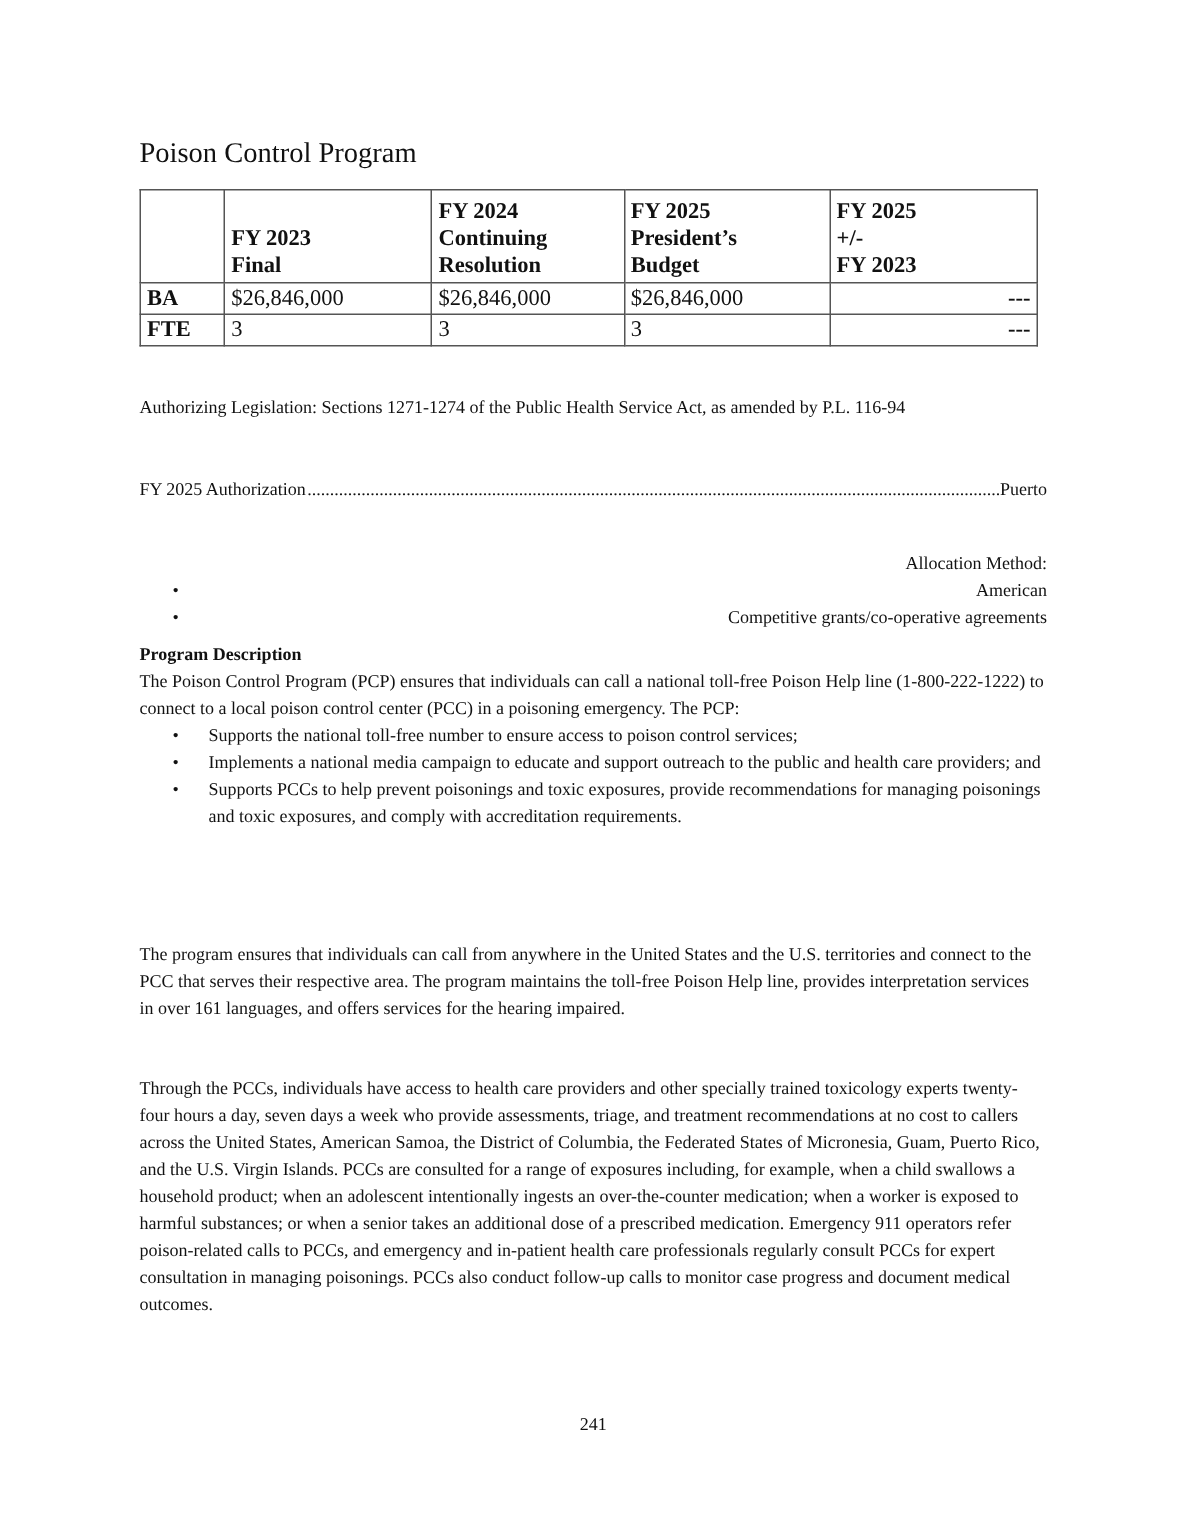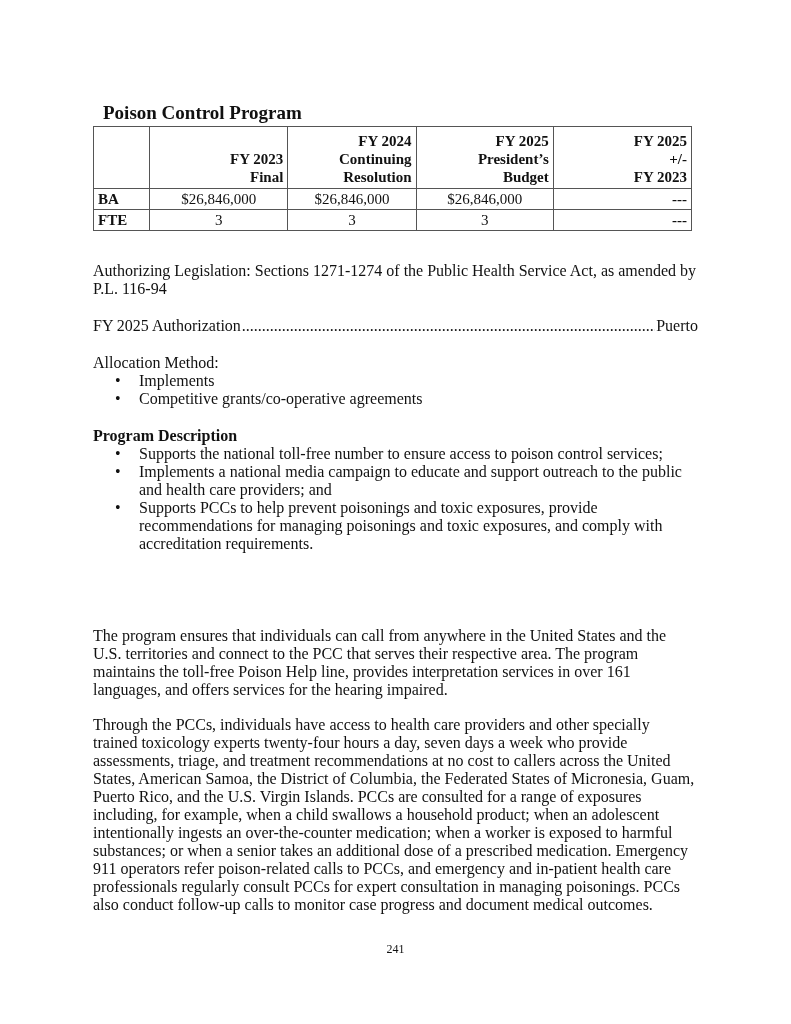--- a/index.html
+++ b/index.html
@@ -4,38 +4,38 @@
   <style>
     html, body { margin: 0; padding: 0; background: #ffffff; }
     body {
       width: 791px; height: 1024px; position: relative; overflow: hidden;
       font-family: "Liberation Serif", "DejaVu Serif", serif;
       color: #111111;
     }
     .page { position: absolute; left: 93px; top: 0; width: 605px; }
     .title {
       position: absolute; top: 92px; left: 0;
-      font-weight: bold; font-size: 19px; margin: 10px; white-space: nowrap;
+      font-weight: normal; font-size: 19px; margin: 0; white-space: nowrap;
     }
     table.budget {
       position: absolute; top: 126px; left: 0;
       border-collapse: collapse; font-size: 15px;
       width: 599px;
     }
     table.budget td, table.budget th {
       border: 1px solid #555555; padding: 0 4px; line-height: 18px;
     }
-    table.budget th { font-weight: bold; text-align: right; vertical-align: bottom; height: 59px; padding-bottom: 2px; }
+    table.budget th { font-weight: bold; text-align: left; vertical-align: bottom; height: 59px; padding-bottom: 2px; }
     table.budget td { height: 20px; }
     table.budget td.rowlabel { font-weight: bold; text-align: left; }
-    table.budget td.num { text-align: center; }
+    table.budget td.num { text-align: left; }
     table.budget td.dash { text-align: right; font-weight: bold; }
     .col0 { width: 47px; } .col1 { width: 129px; } .col2 { width: 119px; }
     .col3 { width: 128px; } .col4 { width: 129px; }
-    .para { position: absolute; left: 0; width: 605px; font-size: 16px; line-height: 18px; margin: 0; }
+    .para { position: absolute; left: 0; width: 605px; font-size: 12px; line-height: 18px; margin: 0; }
     .auth-line { display: flex; align-items: flex-start; white-space: nowrap; }
     .auth-line .leader { flex: 1; overflow: hidden; margin: 0 1px; letter-spacing: 0; }
     .auth-line .leader::before {
       content: "................................................................................................................................................................................................";
     }
     ul.bullets { list-style: none; margin: 0; padding: 0; }
     ul.bullets li { position: relative; padding-left: 46px; }
     ul.bullets li .dot { position: absolute; left: 22px; top: 0; }
     .bold { font-weight: bold; }
     .pagenum { position: absolute; top: 942px; left: 0; width: 605px; text-align: center; font-size: 12px; }
@@ -89,30 +89,31 @@
     </table>
 
   <p class="para" style="top:262px;">Authorizing Legislation: Sections 1271-1274 of the Public Health Service Act, as amended by P.L. 116-94</p>
 
   <div class="para auth-line" style="top:317px;">
     <span>FY 2025 Authorization</span>
     <span class="leader"></span>
     <span>Puerto</span>
   </div>
 
-  <div class="para" style="top:354px;">
+  <div class="para" style="top:366px;text-align:right;">
     <div>Allocation Method:</div>
     <ul class="bullets">
-      <li><span class="dot">•</span><span>Implements</span></li>
+      <li><span class="dot">•</span><span>American</span></li>
       <li><span class="dot">•</span><span>Competitive grants/co-operative agreements</span></li>
     </ul>
   </div>
 
   <div class="para" style="top:427px;">
     <div class="bold">Program Description</div>
+    <div>The Poison Control Program (PCP) ensures that individuals can call a national toll-free Poison Help line (1-800-222-1222) to connect to a local poison control center (PCC) in a poisoning emergency. The PCP:</div>
     <ul class="bullets">
       <li><span class="dot">•</span><span>Supports the national toll-free number to ensure access to poison control services;</span></li>
       <li><span class="dot">•</span><span>Implements a national media campaign to educate and support outreach to the public and health care providers; and</span></li>
       <li><span class="dot">•</span><span>Supports PCCs to help prevent poisonings and toxic exposures, provide recommendations for managing poisonings and toxic exposures, and comply with accreditation requirements.</span></li>
     </ul>
   </div>
 
   <p class="para" style="top:627px;">The program ensures that individuals can call from anywhere in the United States and the U.S. territories and connect to the PCC that serves their respective area. The program maintains the toll-free Poison Help line, provides interpretation services in over 161 languages, and offers services for the hearing impaired.</p>
 
   <p class="para" style="top:716px;">Through the PCCs, individuals have access to health care providers and other specially trained toxicology experts twenty-four hours a day, seven days a week who provide assessments, triage, and treatment recommendations at no cost to callers across the United States, American Samoa, the District of Columbia, the Federated States of Micronesia, Guam, Puerto Rico, and the U.S. Virgin Islands. PCCs are consulted for a range of exposures including, for example, when a child swallows a household product; when an adolescent intentionally ingests an over-the-counter medication; when a worker is exposed to harmful substances; or when a senior takes an additional dose of a prescribed medication. Emergency 911 operators refer poison-related calls to PCCs, and emergency and in-patient health care professionals regularly consult PCCs for expert consultation in managing poisonings. PCCs also conduct follow-up calls to monitor case progress and document medical outcomes.</p>

